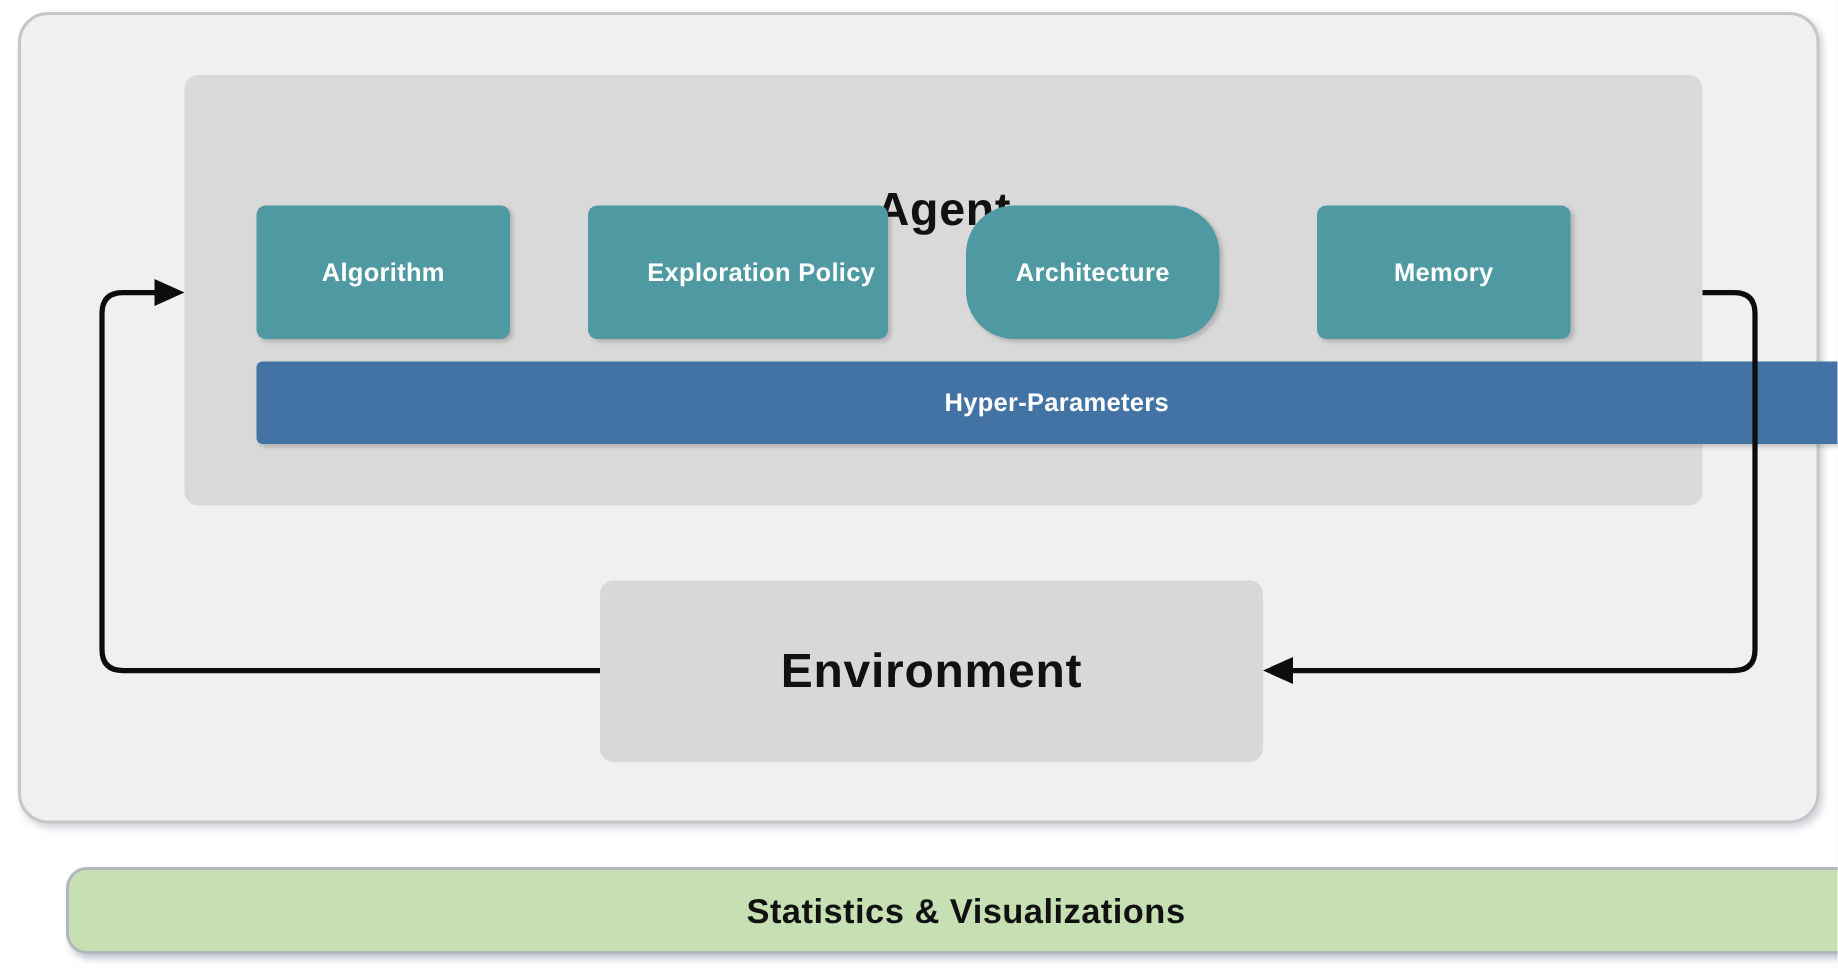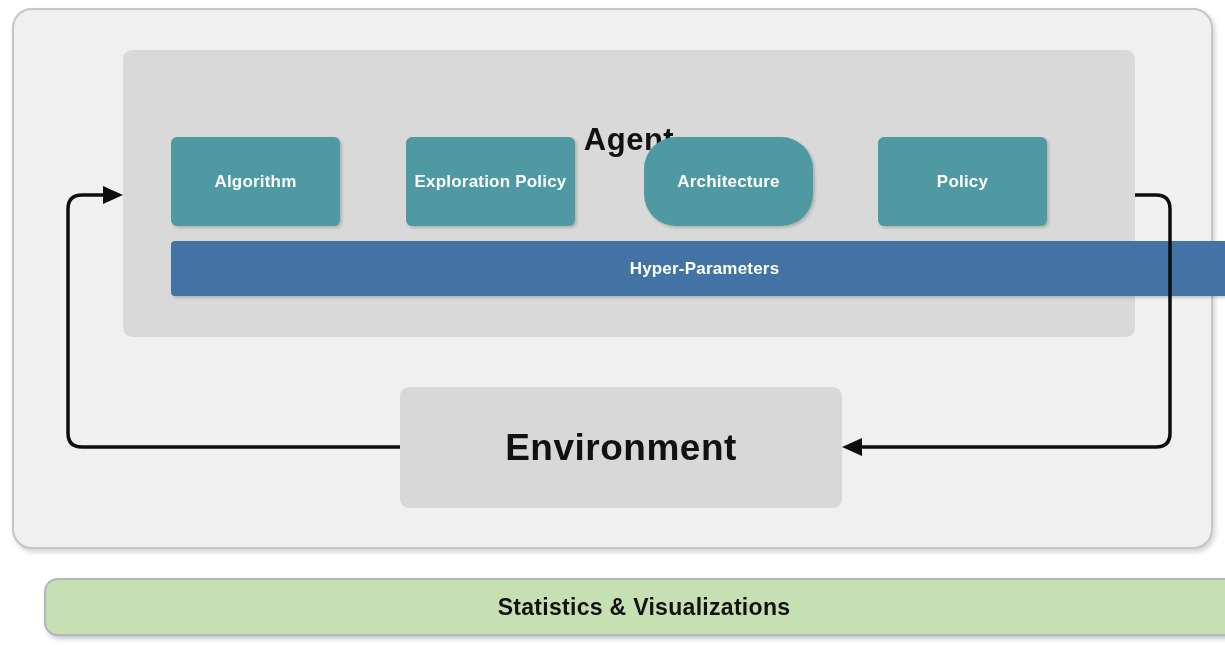--- a/index.html
+++ b/index.html
@@ -55,21 +55,21 @@
     box-shadow: 2px 2px 3px rgba(0,0,0,0.18);
     display: flex;
     align-items: center;
     justify-content: center;
     color: #ffffff;
     font-size: 17px;
     font-weight: bold;
     letter-spacing: 0.2px;
   }
   .component.c0 { left: 171px; }
-  .component.c1 { left: 406px; }
+  .component.c1 { left: 392px; padding-left: 31px; }
   .component.c2 { left: 644px; border-radius: 32px; }
   .component.c3 { left: 878px; }
   
   .hyper-bar {
     position: absolute;
     left: 171px; top: 241px;
     width: 1067px; height: 55px;
     background: #4373a4;
     border-radius: 4px;
     box-shadow: 2px 2px 3px rgba(0,0,0,0.18);
@@ -84,21 +84,21 @@
   
   .environment-box {
     position: absolute;
     left: 400px; top: 387px;
     width: 442px; height: 121px;
     background: #d8d8d8;
     border-radius: 9px;
     display: flex;
     align-items: center;
     justify-content: center;
-    font-size: 37px;
+    font-size: 32px;
     font-weight: bold;
     color: #111111;
     letter-spacing: 0.5px;
   }
   
   .footer-bar {
     position: absolute;
     left: 12px; top: 578px;
     width: 1200px; height: 58px;
     background: #c6e0b4;
@@ -130,21 +130,21 @@
 
   <div class="outer-box"></div>
 
   <div class="agent-box">
     <div class="agent-title">Agent</div>
   </div>
 
   <div class="component c0">Algorithm</div>
   <div class="component c1">Exploration Policy</div>
   <div class="component c2">Architecture</div>
-  <div class="component c3">Policy</div>
+  <div class="component c3">Memory</div>
 
   <div class="hyper-bar">Hyper-Parameters</div>
 
   <div class="environment-box">
     <span>Environment</span>
   </div>
 
   <svg class="arrows" viewBox="0 0 1225 645">
 
     <g>

